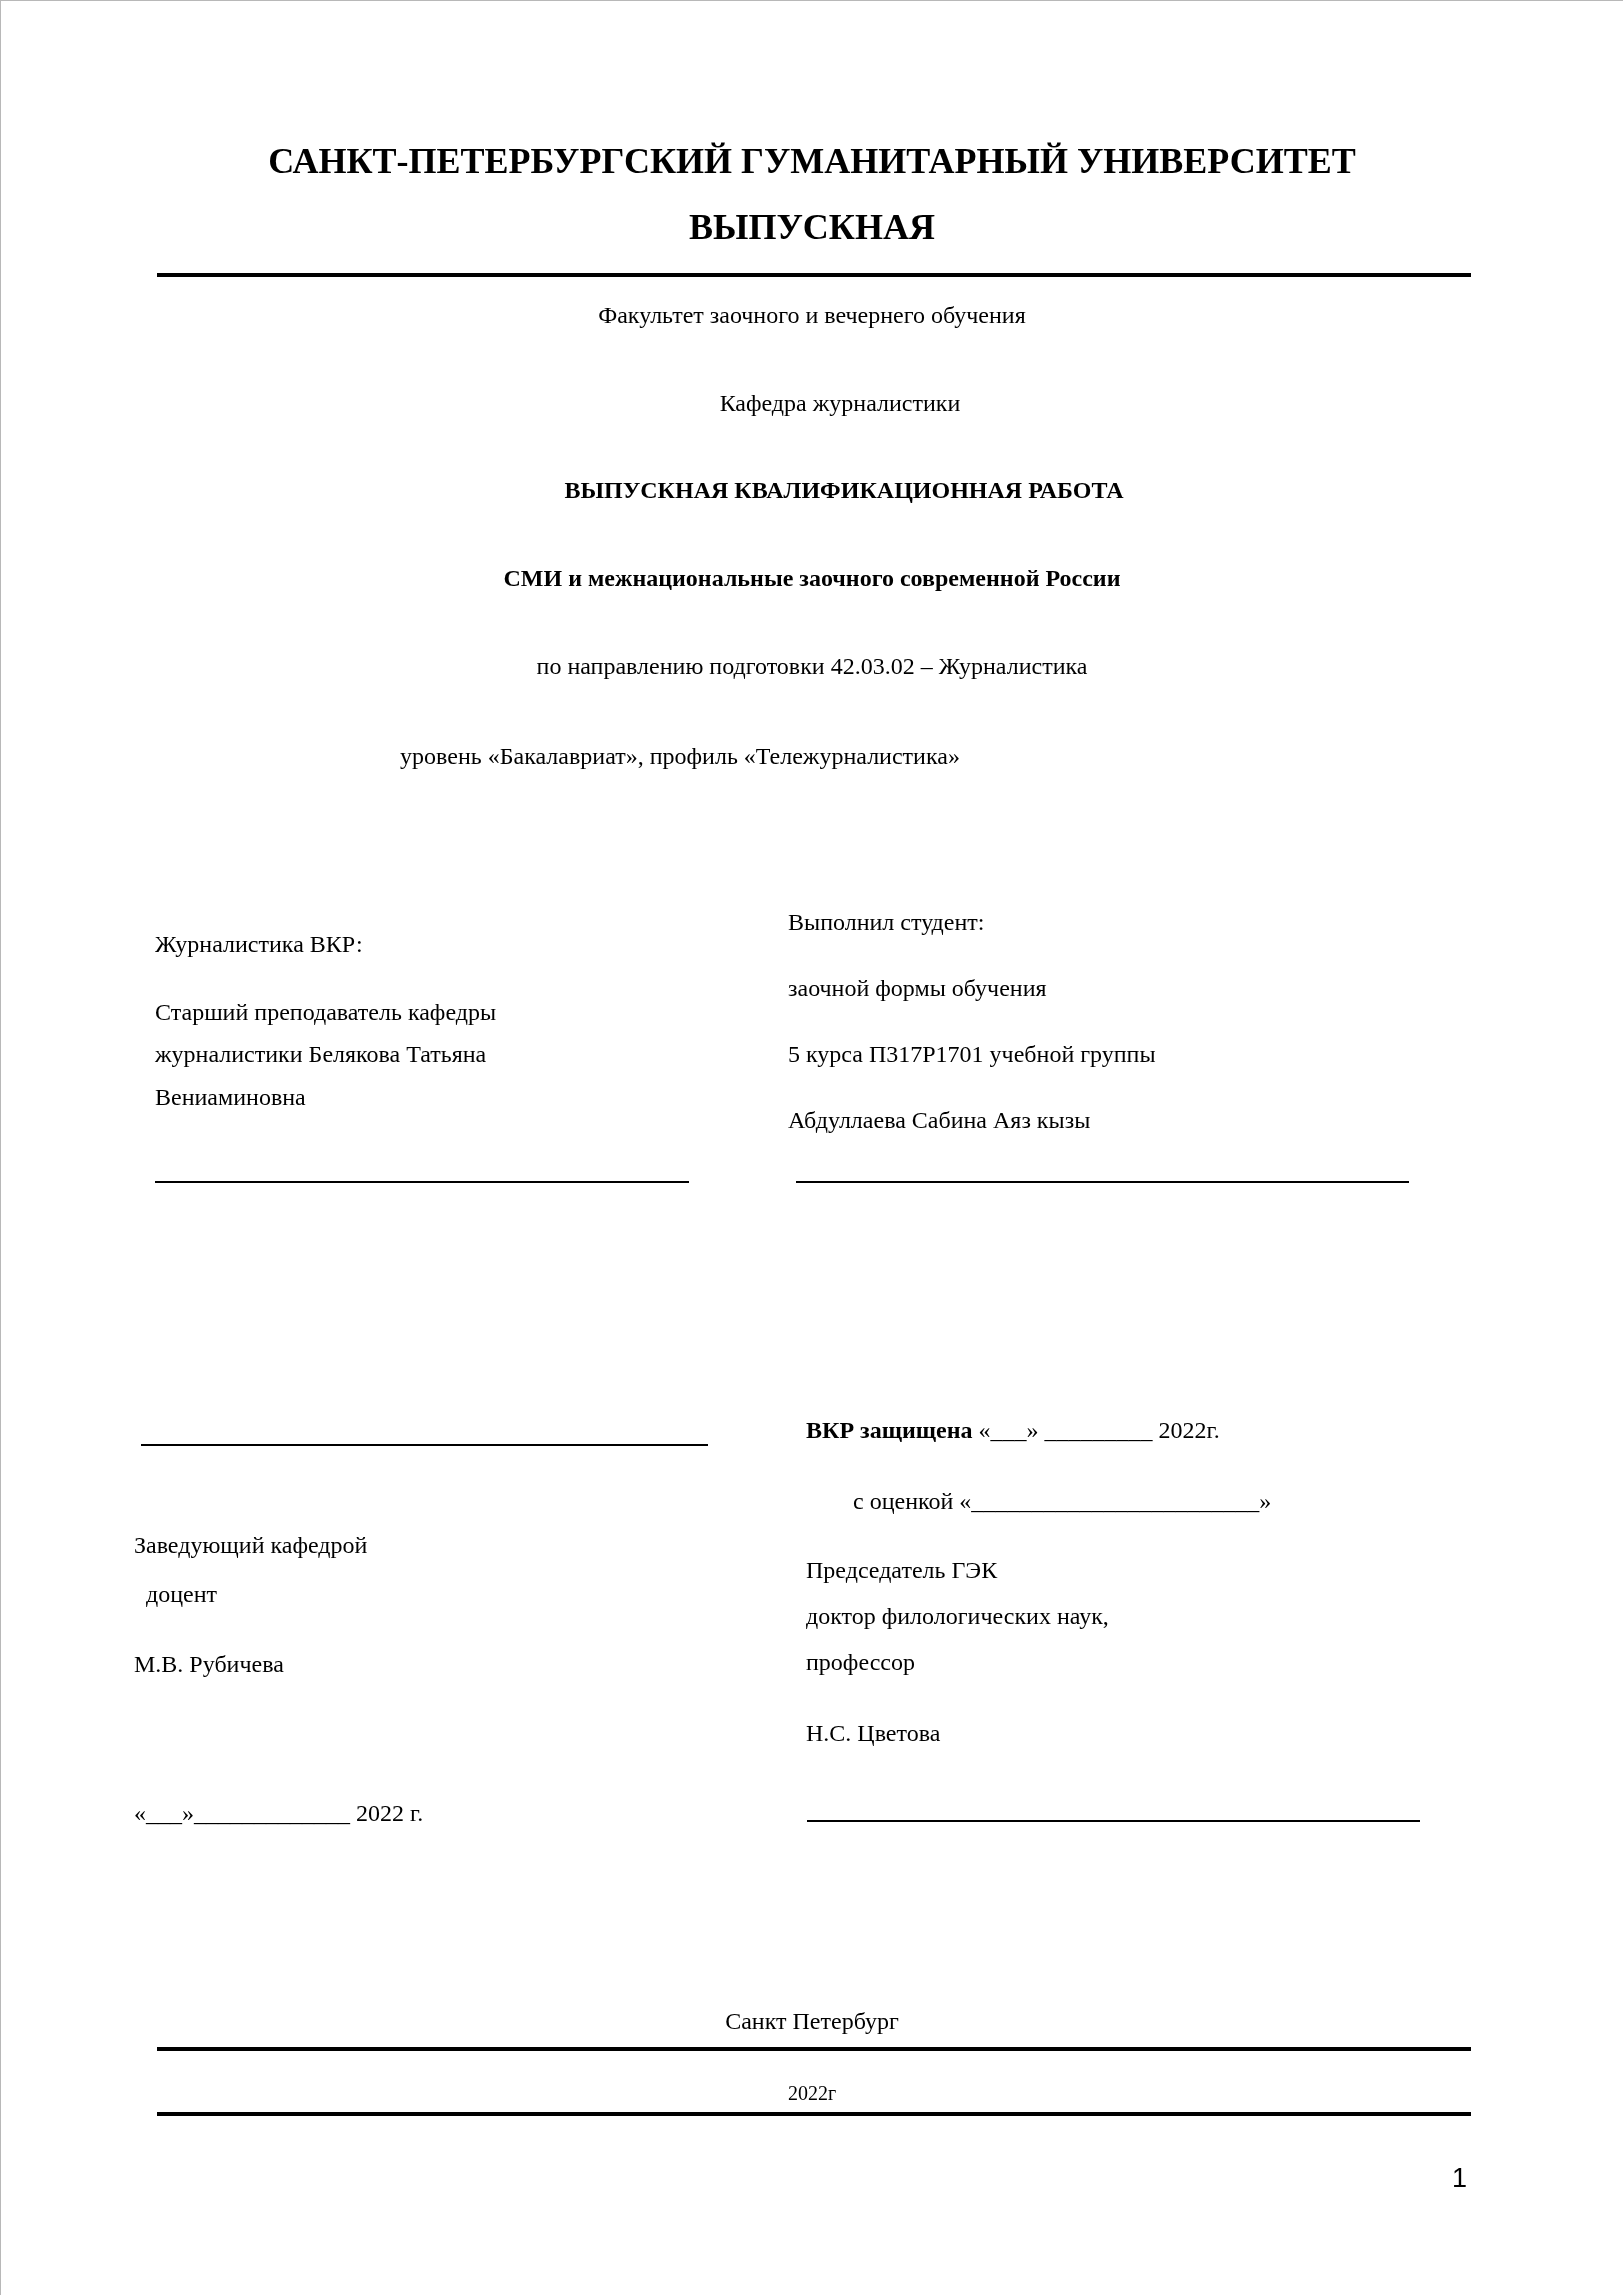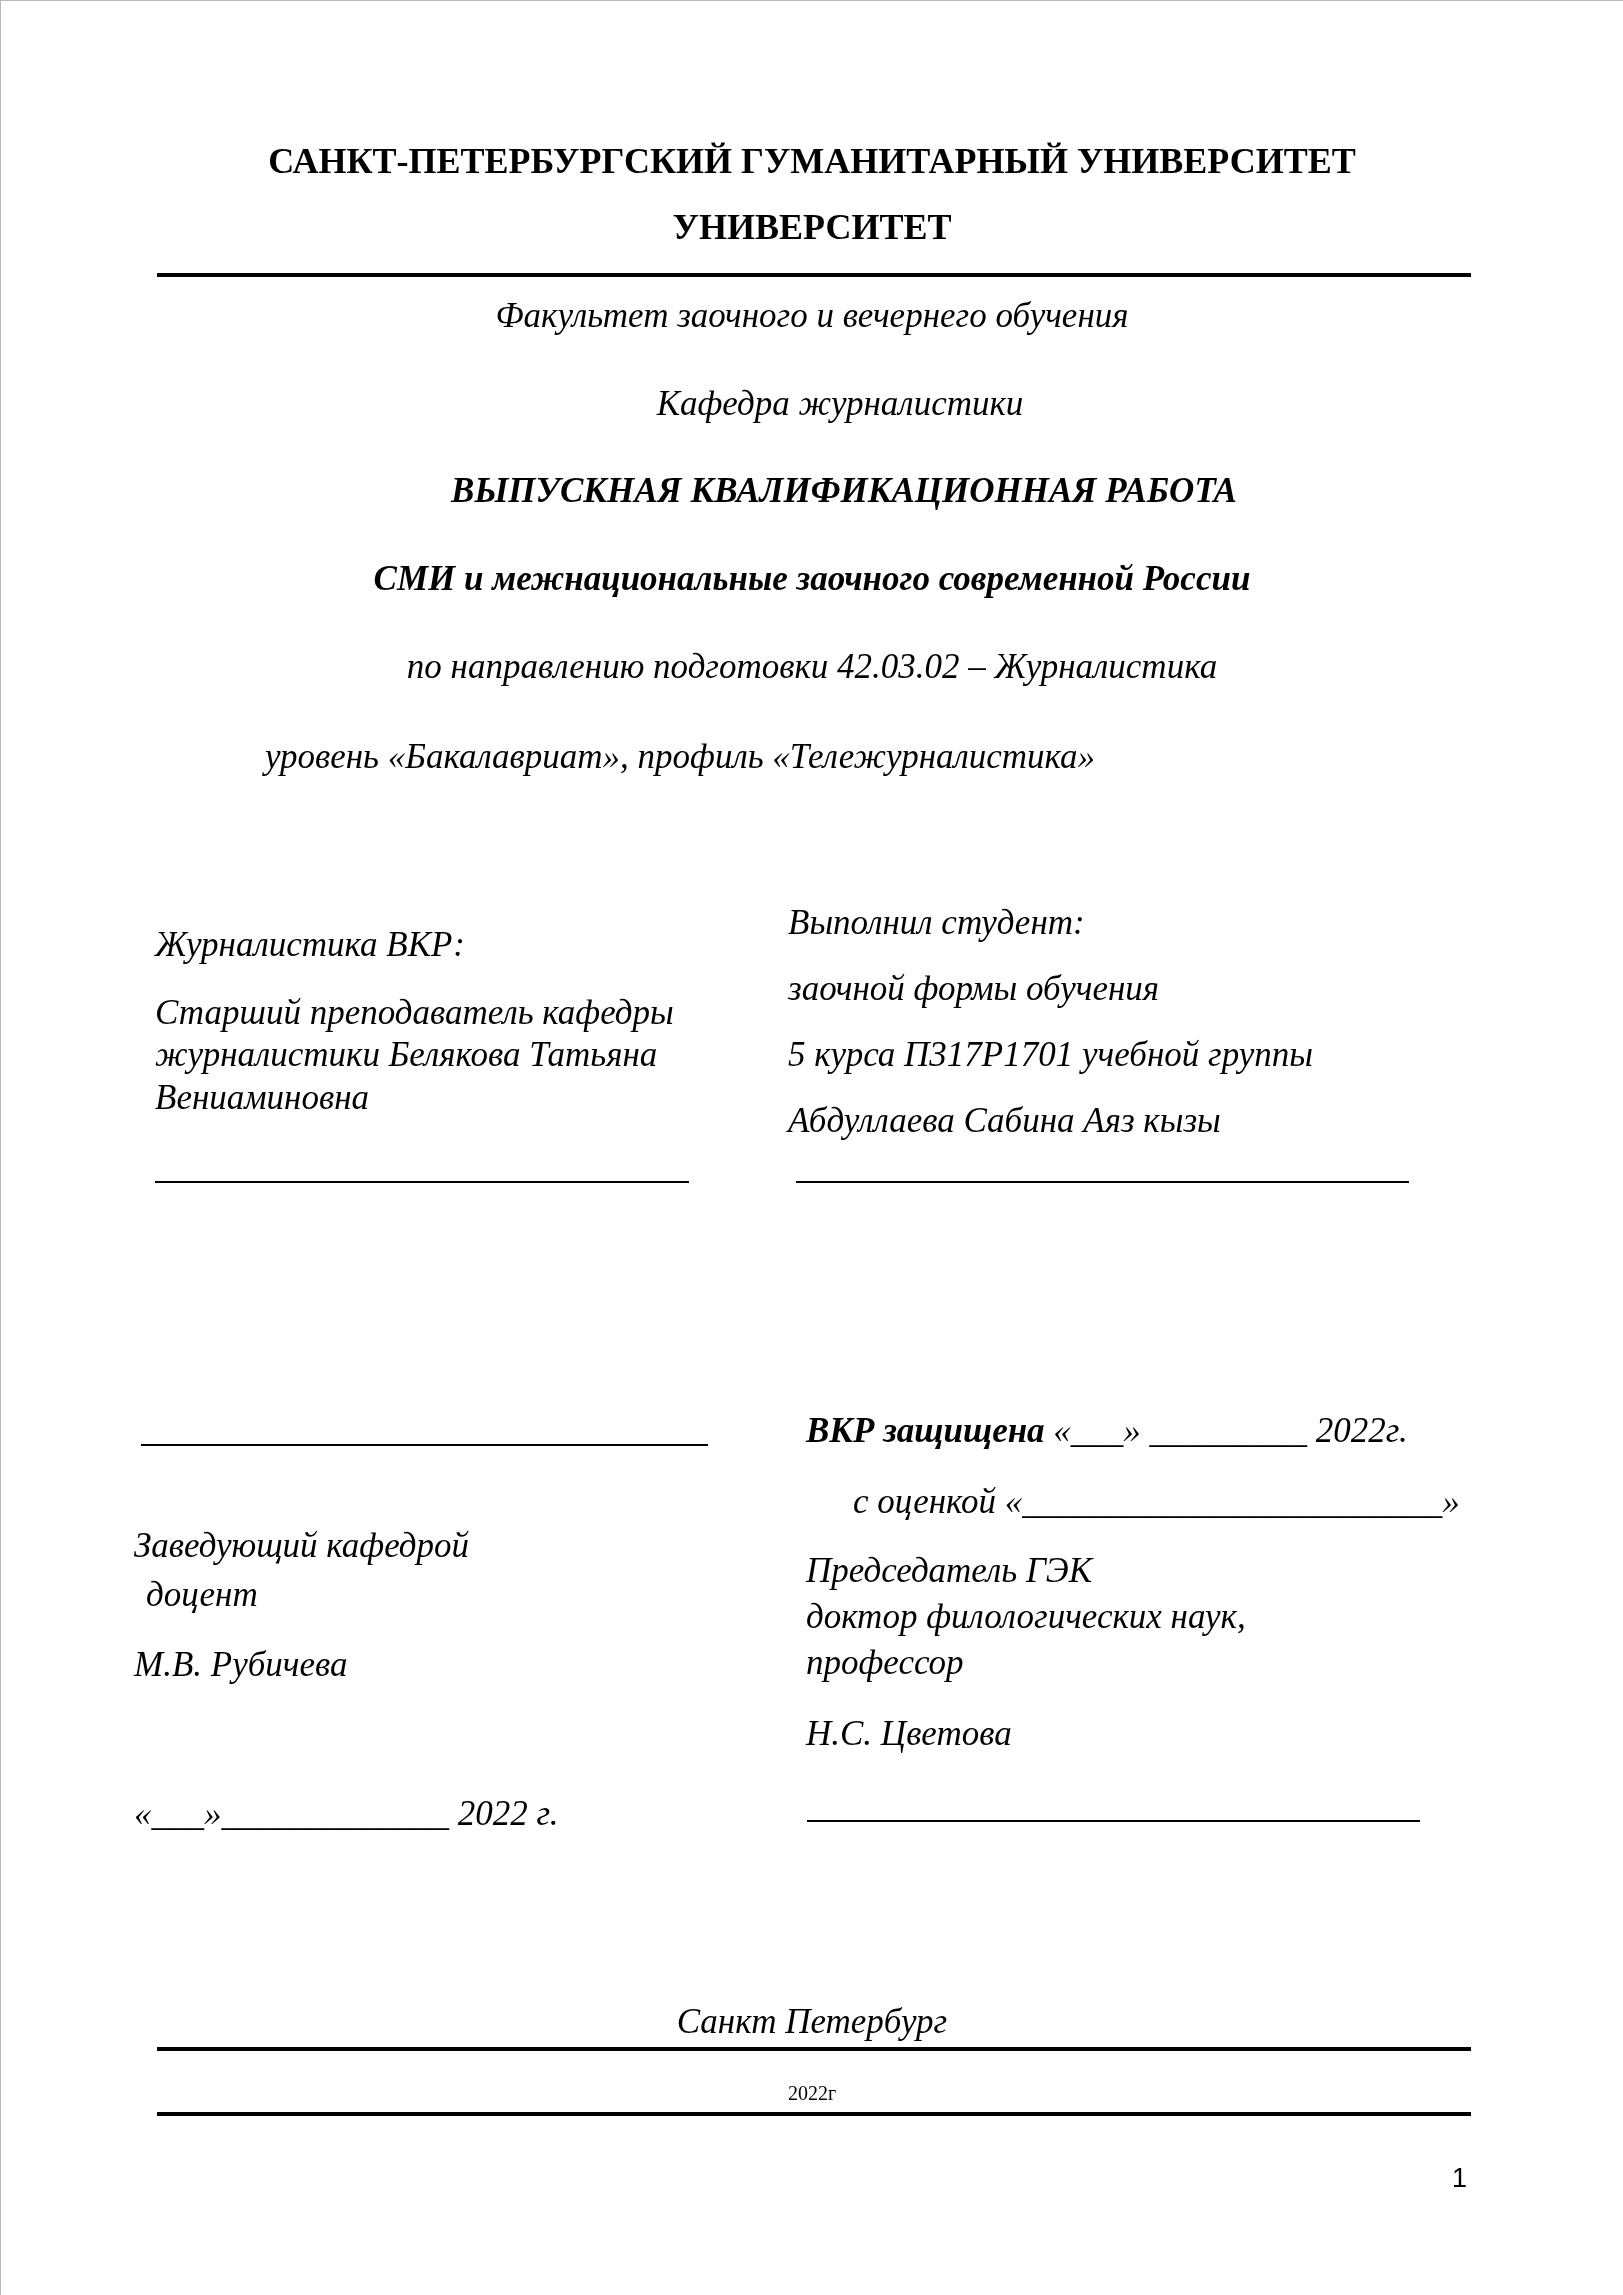--- a/index.html
+++ b/index.html
@@ -19,21 +19,21 @@
       position: absolute;
       left: 0; top: 0;
       width: 1622px; height: 2294px;
       border-left: 1.6px solid #b8b8b8;
       border-top: 1.6px solid #b8b8b8;
       border-right: 1.6px solid #c8c8c8;
     }
     .abs { position: absolute; }
     .center { text-align: center; }
     .bold { font-weight: bold; }
-    .t44 { font-size: 35px; line-height: 41px; font-style: italic; }
+    .t44 { font-size: 24px; line-height: 41px; }
     .t46 { font-size: 36px; line-height: 42px; }
     .t36 { font-size: 20px; line-height: 35px; }
     .rule {
       position: absolute;
       left: 157px;
       width: 1314px;
       height: 3.9px;
       background: #000;
     }
     .sigline {
@@ -46,21 +46,21 @@
       font-family: "Liberation Sans", "DejaVu Sans", sans-serif;
       font-size: 27px;
     }
   </style>
 </head>
 <body>
 
 <div class="page-frame"></div>
 
 <div class="abs center bold t46" style="left:0; width:1624px; top:140px;">САНКТ-ПЕТЕРБУРГСКИЙ ГУМАНИТАРНЫЙ УНИВЕРСИТЕТ</div>
-<div class="abs center bold t46" style="left:0; width:1624px; top:206px;">УНИВЕРСИТЕТ</div>
+<div class="abs center bold t46" style="left:0; width:1624px; top:206px;">ВЫПУСКНАЯ</div>
 <div class="rule" style="top:273px;"></div>
 
 <div class="abs center t44" style="left:0; width:1624px; top:295px;">Факультет заочного и вечернего обучения</div>
 <div class="abs center t44" style="left:0; width:1624px; top:383px;padding-left:28px;">Кафедра журналистики</div>
 
 <div class="abs center bold t44" style="left:0; width:1624px; top:470px;padding-left:32px;">ВЫПУСКНАЯ КВАЛИФИКАЦИОННАЯ РАБОТА</div>
 <div class="abs center bold t44" style="left:0; width:1624px; top:558px;">СМИ и межнациональные заочного современной России</div>
 <div class="abs center t44" style="left:0; width:1624px; top:646px;">по направлению подготовки 42.03.02 – Журналистика</div>
 <div class="abs center t44" style="left:6px; width:1348px; top:736px;">уровень «Бакалавриат», профиль «Тележурналистика»</div>
 

